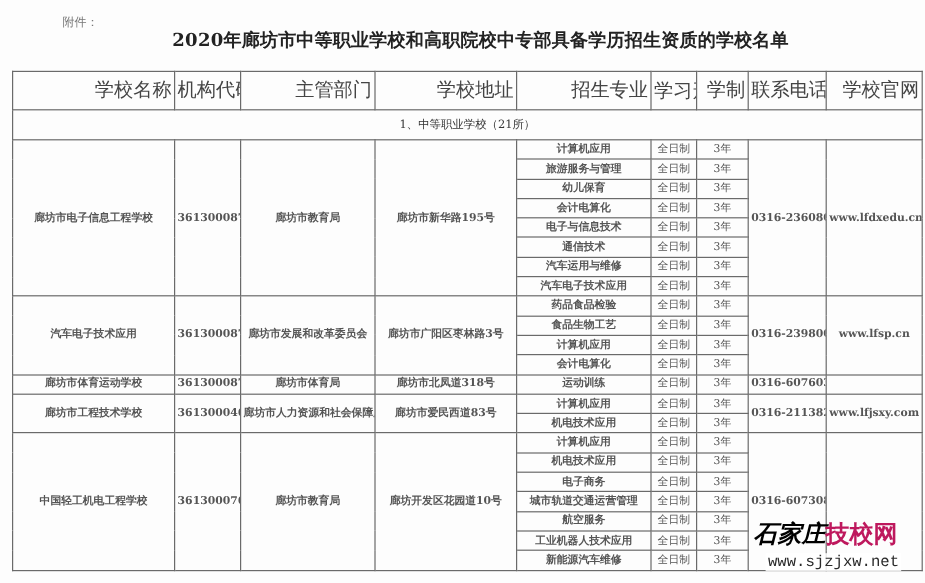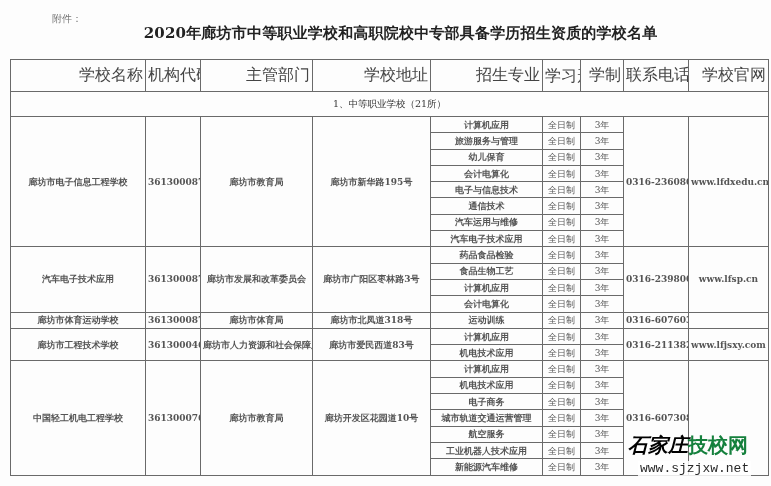--- a/index.html
+++ b/index.html
@@ -30,21 +30,21 @@
   td.c { text-align:center; }
   td.l { text-align:center;font-weight:bold; }
   td.muted { color:#555; }
   td.wrap { white-space:normal; line-height:12px; }
   .watermark {
     position:absolute; left:628px; top:432px; width:140px; height:52px;
     pointer-events:none;
   }
   .wm-brand { position:absolute; left:0; top:0; font-size:20px; white-space:nowrap; }
   .wm-red { color:#000000; font-style:italic; font-family:"DejaVu Serif", serif; font-weight:bold; }
-  .wm-black { color:#15803d; font-family:"DejaVu Sans", sans-serif; font-weight:bold; }
+  .wm-black { color:#be185d; font-family:"DejaVu Sans", sans-serif; font-weight:bold; }
   .wm-url {
     position:absolute; left:10px; top:29px; font-size:13px; color:#2a2a2a;
     font-family:Liberation Mono, monospace; background:rgba(255,255,255,0.85);
     padding:0 2px;
   }
 </style>
 </head>
 <body>
 
 <div class="attach">附件：</div>

